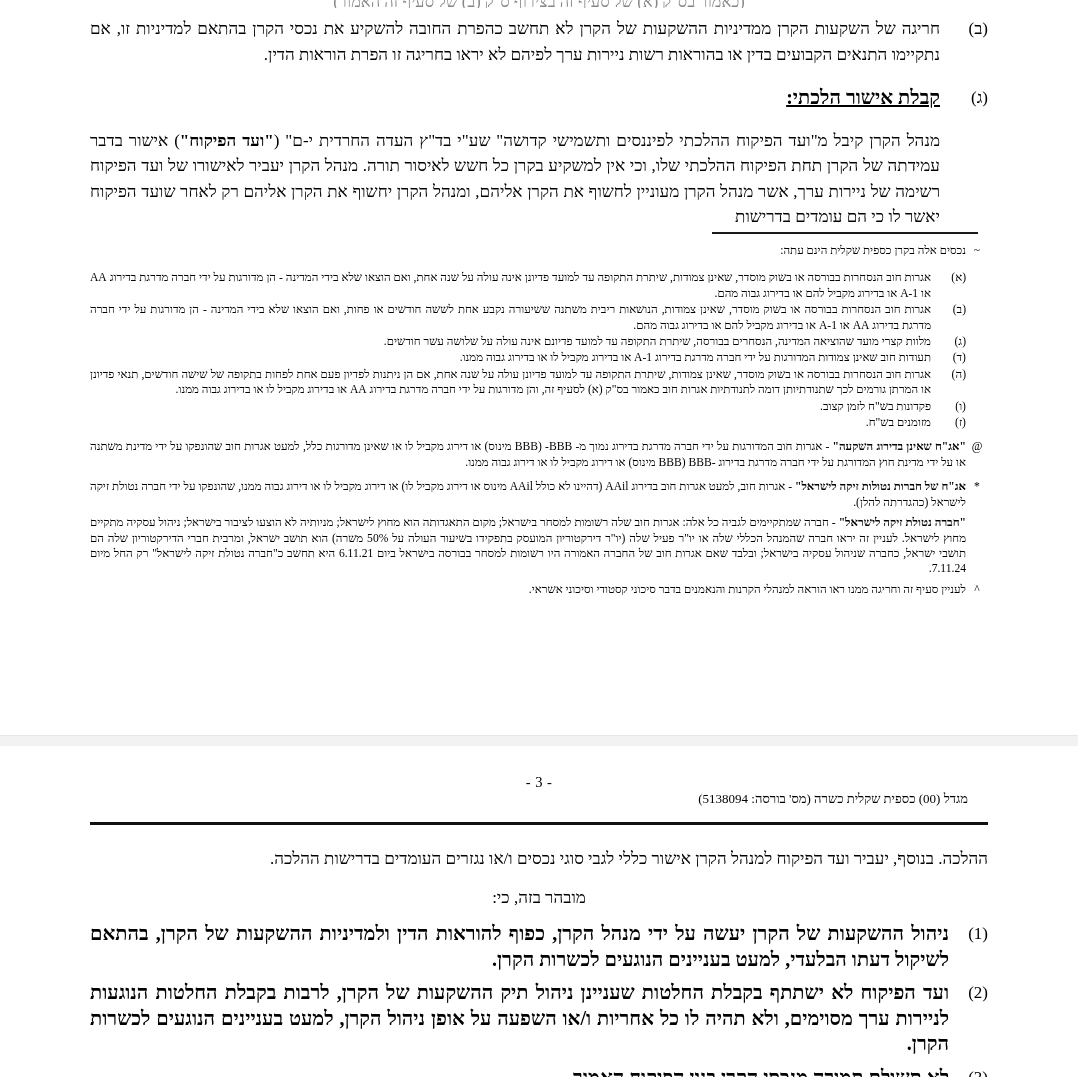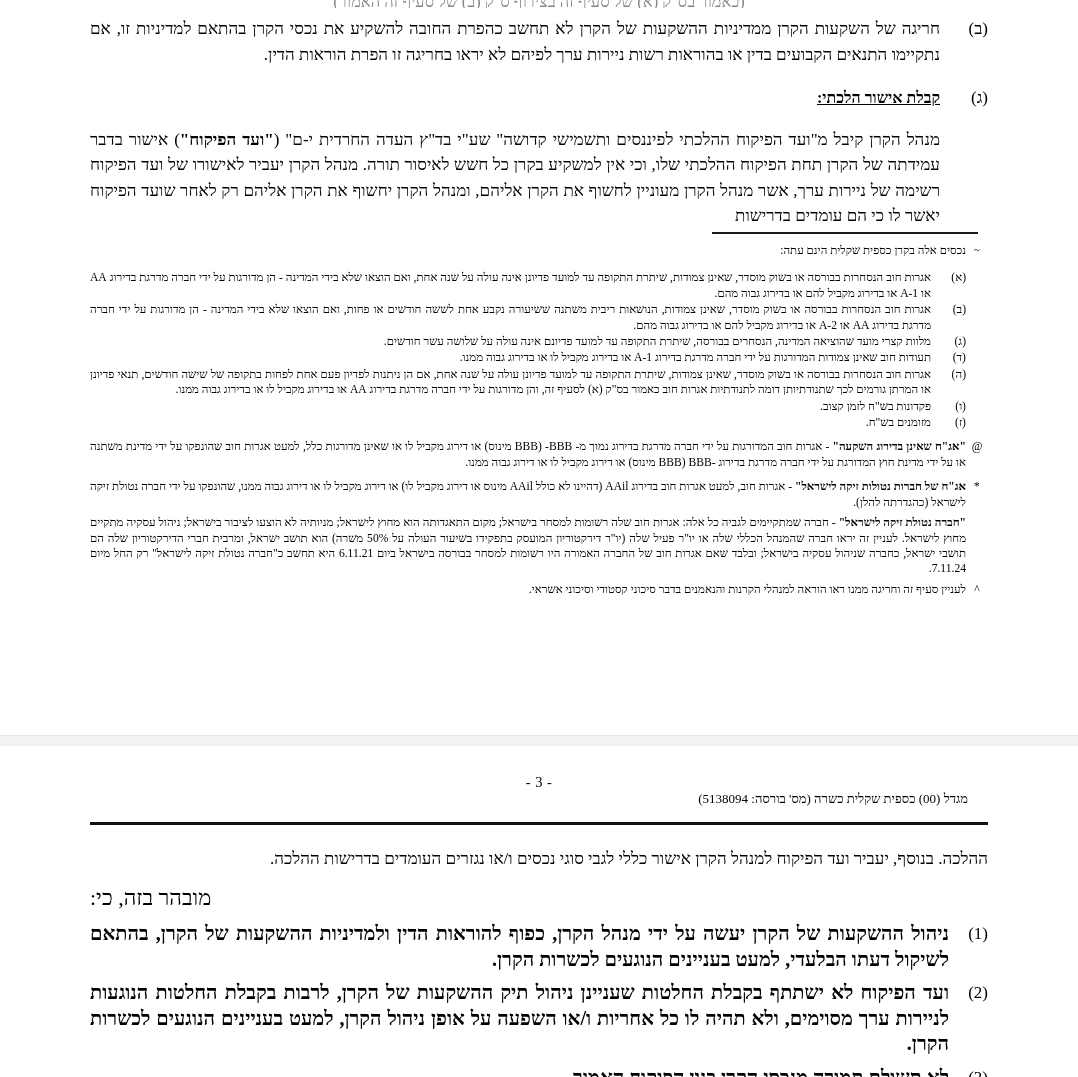--- a/index.html
+++ b/index.html
@@ -73,21 +73,21 @@
     flex: 1 1 auto;
     font-size: 17px;
     line-height: 25.5px;
     text-align: justify;
     text-align-last: right;
   }
 
   .heading-underline {
     font-weight: bold;
     text-decoration: underline;
-    font-size: 16px;
+    font-size: 20px;
   }
 
   
   .footnote-rule {
     position: absolute;
     top: 232px;
     right: 100px;
     width: 266px;
     height: 0;
     border-top: 2px solid #1a1a1a;
@@ -208,23 +208,23 @@
   }
 
   .plain-para {
     font-size: 17px;
     line-height: 25.5px;
     text-align: justify;
     text-align-last: right;
     margin-bottom: 13px;
   }
   .lead-para {
-    font-size: 22px;
-    line-height: 25.5px;
-    text-align: left;
+    font-size: 17px;
+    line-height: 25.5px;
+    text-align: center;
     margin-bottom: 11px;
   }
   .num-clause {
     display: flex;
     flex-direction: row;
     align-items: flex-start;
     margin-bottom: 8px;
   }
   .num-marker {
     flex: 0 0 34px;
@@ -284,21 +284,21 @@
 
           <div class="fn-intro">נכסים אלה בקרן כספית שקלית הינם עתה:</div>
 
           <div class="fn-sub">
             <div class="fn-sub-marker">(א)</div>
             <div class="fn-sub-body">אגרות חוב הנסחרות בבורסה או בשוק מוסדר, שאינן צמודות, שיתרת התקופה עד למועד פדיונן אינה עולה על שנה אחת, ואם הוצאו שלא בידי המדינה - הן מדורגות על ידי חברה מדרגת בדירוג AA או A-1 או בדירוג מקביל להם או בדירוג גבוה מהם.</div>
           </div>
 
           <div class="fn-sub">
             <div class="fn-sub-marker">(ב)</div>
-            <div class="fn-sub-body">אגרות חוב הנסחרות בבורסה או בשוק מוסדר, שאינן צמודות, הנושאות ריבית משתנה ששיעורה נקבע אחת לששה חודשים או פחות, ואם הוצאו שלא בידי המדינה - הן מדורגות על ידי חברה מדרגת בדירוג AA או A-2 או בדירוג מקביל להם או בדירוג גבוה מהם.</div>
+            <div class="fn-sub-body">אגרות חוב הנסחרות בבורסה או בשוק מוסדר, שאינן צמודות, הנושאות ריבית משתנה ששיעורה נקבע אחת לששה חודשים או פחות, ואם הוצאו שלא בידי המדינה - הן מדורגות על ידי חברה מדרגת בדירוג AA או A-1 או בדירוג מקביל להם או בדירוג גבוה מהם.</div>
           </div>
 
           <div class="fn-sub">
             <div class="fn-sub-marker">(ג)</div>
             <div class="fn-sub-body">מלוות קצרי מועד שהוציאה המדינה, הנסחרים בבורסה, שיתרת התקופה עד למועד פדיונם אינה עולה על שלושה עשר חודשים.</div>
           </div>
 
           <div class="fn-sub">
             <div class="fn-sub-marker">(ד)</div>
             <div class="fn-sub-body">תעודות חוב שאינן צמודות המדורגות על ידי חברה מדרגת בדירוג A-1 או בדירוג מקביל לו או בדירוג גבוה ממנו.</div>

